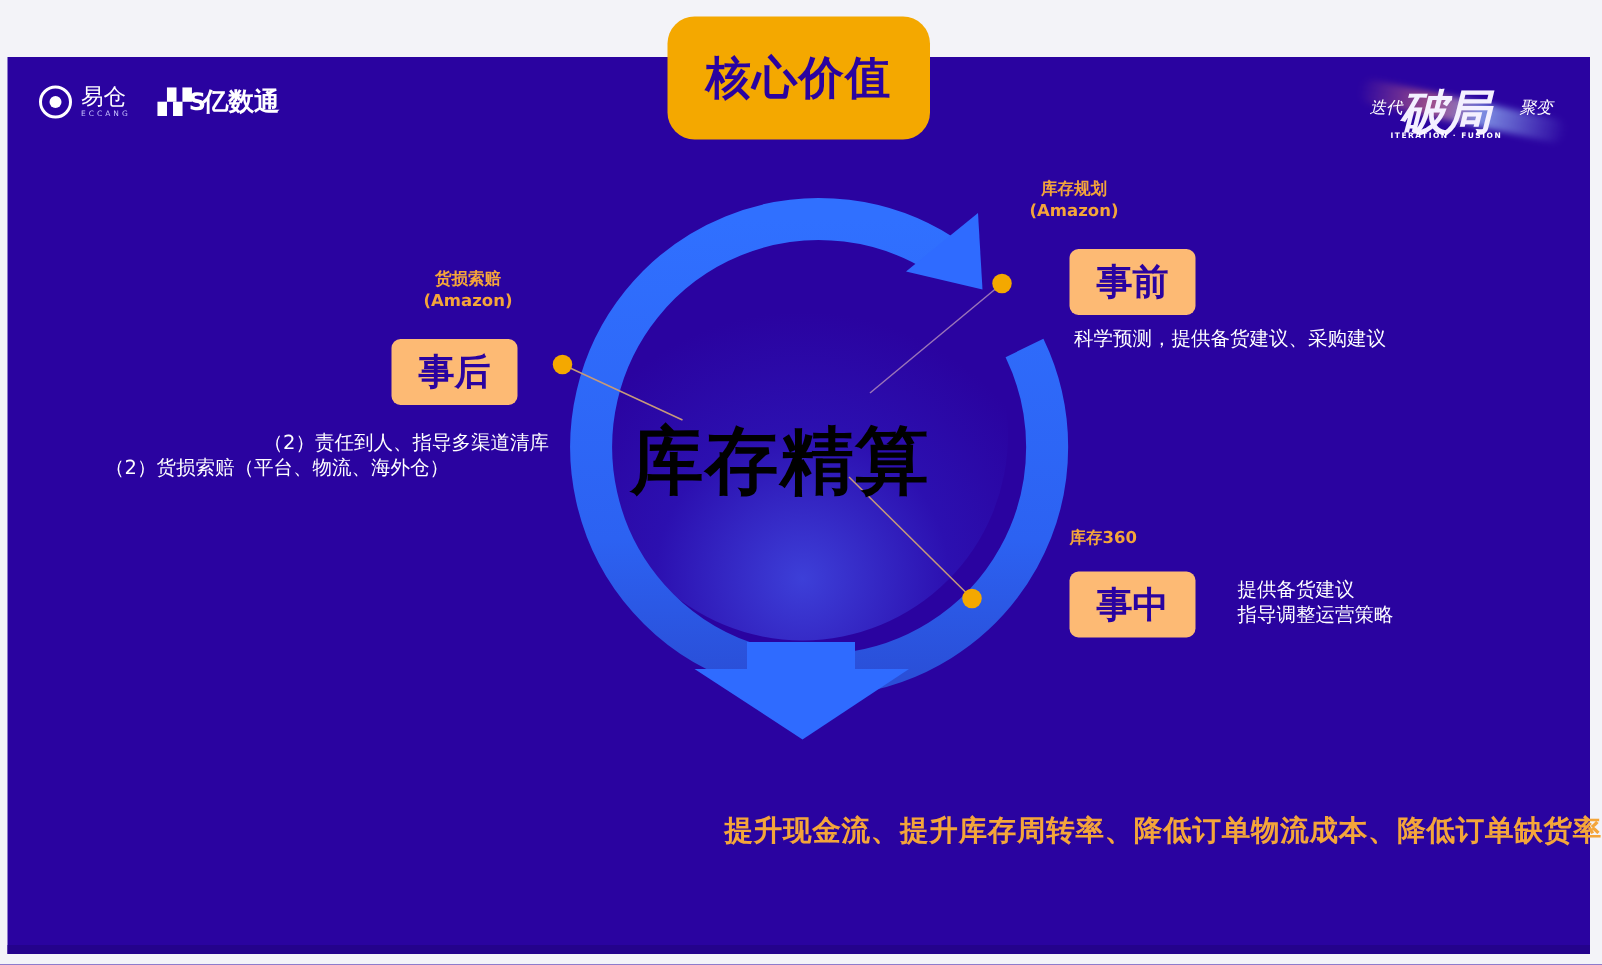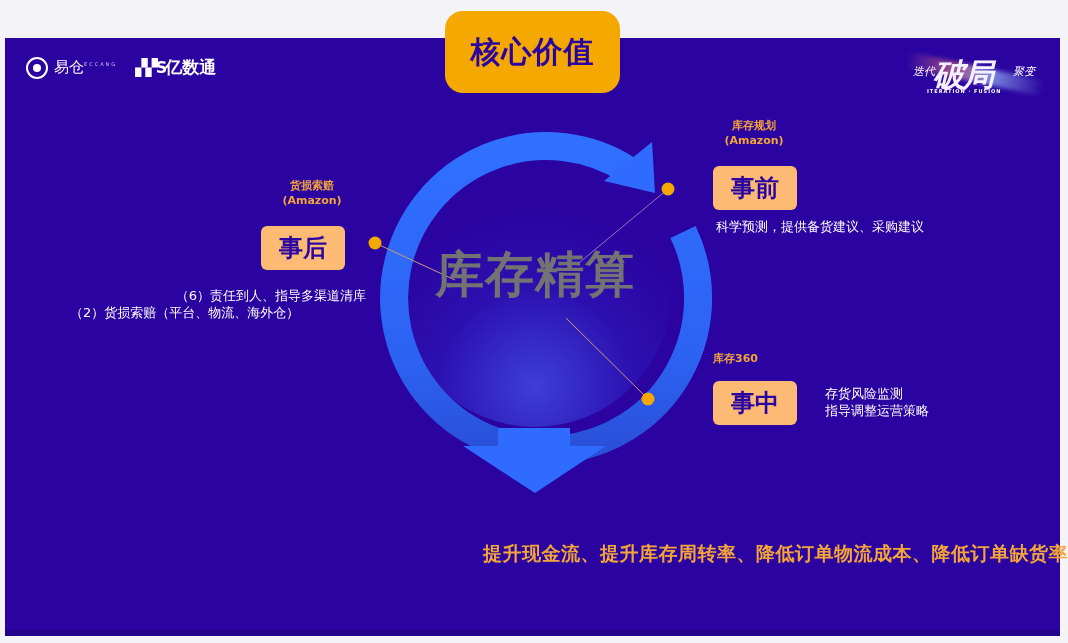--- a/index.html
+++ b/index.html
@@ -25,21 +25,21 @@
     color:#2a03a0; font-weight:bold; font-size:30px; letter-spacing:1px;
   }
   .logo-left { position:absolute; left:26px; top:56px; display:flex; align-items:center; gap:6px; color:#fff; }
   .logo-ecang-mark {
     width:22px; height:22px; border:2px solid #fff; border-radius:50%;
     box-sizing:border-box; position:relative;
   }
   .logo-ecang-mark::after {
     content:""; position:absolute; left:5px; top:5px; width:8px; height:8px; border-radius:50%; background:#fff;
   }
-  .logo-ecang-text { display:flex; flex-direction:row; line-height:1; }
+  .logo-ecang-text { display:flex; flex-direction:column; line-height:1; }
   .logo-ecang-text .cn { font-size:15px; }
   .logo-ecang-text .en { font-size:5px; letter-spacing:2px; color:#c8c4ff; margin-top:2px; }
   .logo-yishu { display:flex; align-items:center; margin-left:12px; }
   .logo-yishu .mark { font-size:16px; font-weight:bold; letter-spacing:-2px; }
   .logo-yishu .cn { font-size:17px; font-weight:bold; }
   .logo-right {
     position:absolute; left:895px; top:52px; width:160px; height:48px;
   }
   .logo-right .glow {
     position:absolute; left:10px; top:14px; width:140px; height:16px;
@@ -49,22 +49,22 @@
   .logo-right .big {
     position:absolute; left:38px; top:2px; font-size:32px; font-weight:bold; font-style:italic; color:#f4f0ff;
     font-family:"DejaVu Serif",serif; letter-spacing:-3px;
   }
   .logo-right .small-l { position:absolute; left:18px; top:12px; font-size:11px; color:#fff; font-style:italic; }
   .logo-right .small-r { position:absolute; left:118px; top:12px; font-size:11px; color:#fff; font-style:italic; }
   .logo-right .en { position:absolute; left:32px; top:36px; font-size:5px; color:#fff; letter-spacing:1px; font-weight:bold; }
 
   .diagram { position:absolute; left:0; top:0; }
   .center-text {
-    position:absolute; left:420px; top:245px; width:230px; text-align:center;
-    color:#737373; font-weight:bold; font-size:49px; letter-spacing:1px; line-height:60px;
+    position:absolute; left:420px; top:278px; width:230px; 
+    color:#000000; font-weight:bold; font-size:49px; letter-spacing:1px; line-height:60px;
   }
   .stage-box {
     position:absolute; background:#fdba74; border-radius:6px;
     display:flex; align-items:center; justify-content:center;
     color:#2a03a0; font-weight:bold; font-size:24px; width:84px; height:44px;
   }
   .orange-label {
     position:absolute; color:#f4a53a; font-weight:bold; font-size:11px; line-height:15px; text-align:center;
   }
   .white-text { position:absolute; color:#fff; font-size:13px; line-height:17px; white-space:nowrap; }
@@ -130,47 +130,47 @@
   <line x1="668" y1="189" x2="580" y2="262" stroke="#9a74b8" stroke-width="1"></line>
   <line x1="566" y1="318" x2="648" y2="399" stroke="#c79a7a" stroke-width="1"></line>
 
   <circle cx="375" cy="243" r="6.5" fill="#f4a800"></circle>
   <circle cx="668" cy="189" r="6.5" fill="#f4a800"></circle>
   <circle cx="648" cy="399" r="6.5" fill="#f4a800"></circle>
 </svg>
 
 <div class="center-text">库存精算</div>
 
-<div class="orange-label" style="left:714px; top:118px; width:80px;">
+<div class="orange-label" style="left:676px; top:118px; width:80px;">
   <div>库存规划</div>
   <div>(Amazon)</div>
 </div>
 <div class="stage-box" style="left:713px; top:166px;">
   <span>事前</span>
 </div>
 <div class="white-text" style="left:716px; top:218px;">
   <div>科学预测，提供备货建议、采购建议</div>
 </div>
 
 <div class="orange-label" style="left:713px; top:351px; width:64px; text-align:left;">
   <div>库存360</div>
 </div>
 <div class="stage-box" style="left:713px; top:381px;">
   <span>事中</span>
 </div>
 <div class="white-text" style="left:825px; top:385px;">
-  <div>存货风险监测</div>
+  <div>提供备货建议</div>
   <div>指导调整运营策略</div>
 </div>
 
 <div class="orange-label" style="left:272px; top:178px; width:80px;">
   <div>货损索赔</div>
   <div>(Amazon)</div>
 </div>
 <div class="stage-box" style="left:261px; top:226px;">
   <span>事后</span>
 </div>
 <div class="white-text" style="left:70px; top:287px; text-align:right; width:298px;">
-  <div style="padding-right:2px;">（6）责任到人、指导多渠道清库</div>
+  <div style="padding-right:2px;">（2）责任到人、指导多渠道清库</div>
   <div style="text-align:left;">（2）货损索赔（平台、物流、海外仓）</div>
 </div>
 
 <div class="bottom-line">提升现金流、提升库存周转率、降低订单物流成本、降低订单缺货率</div>
 
 </body></html>

